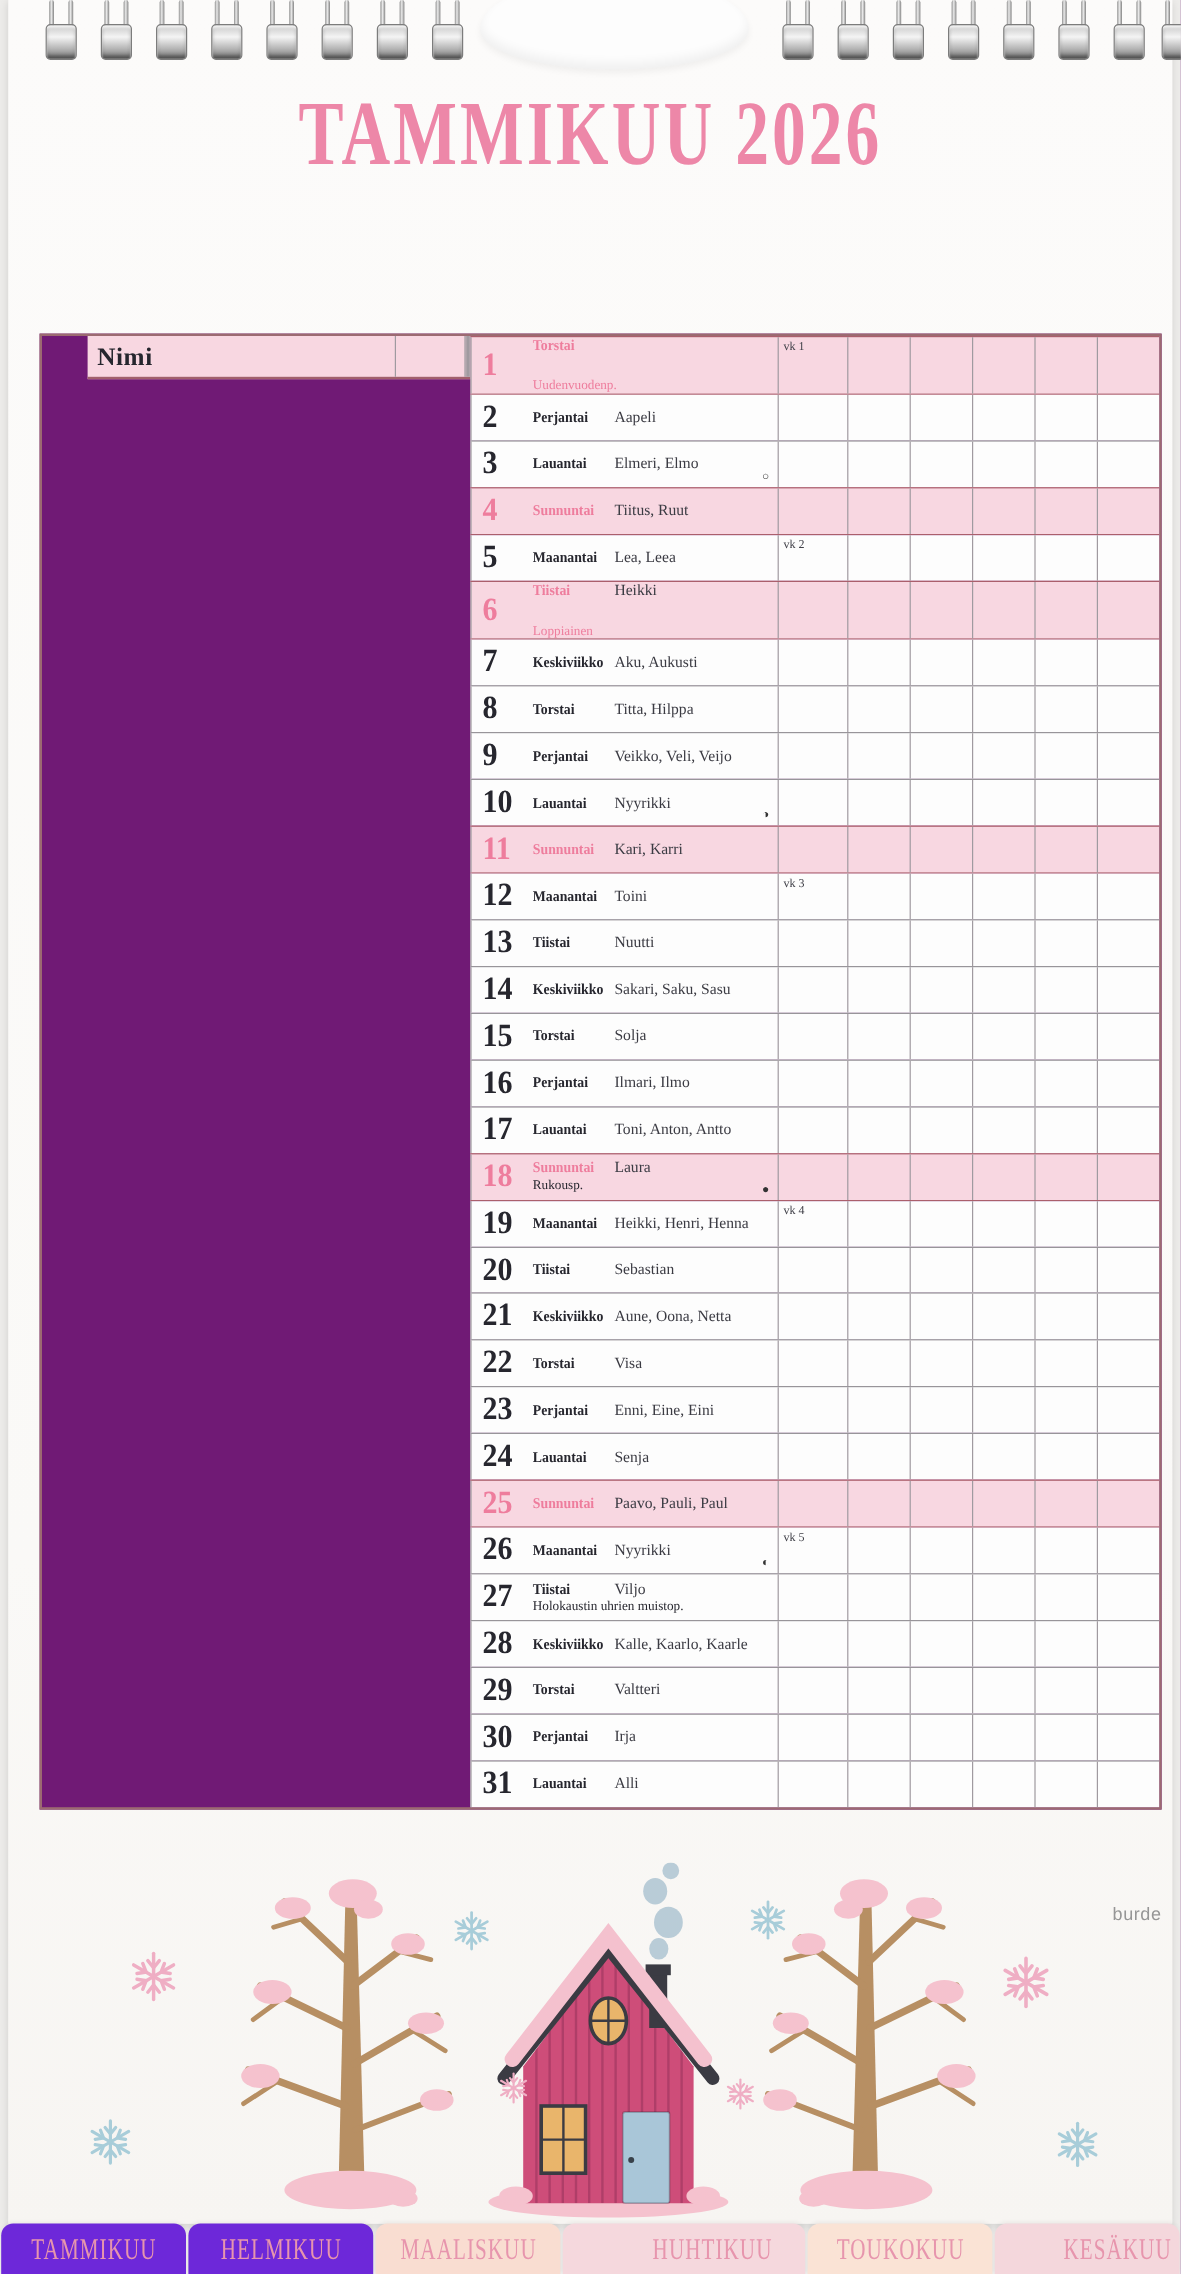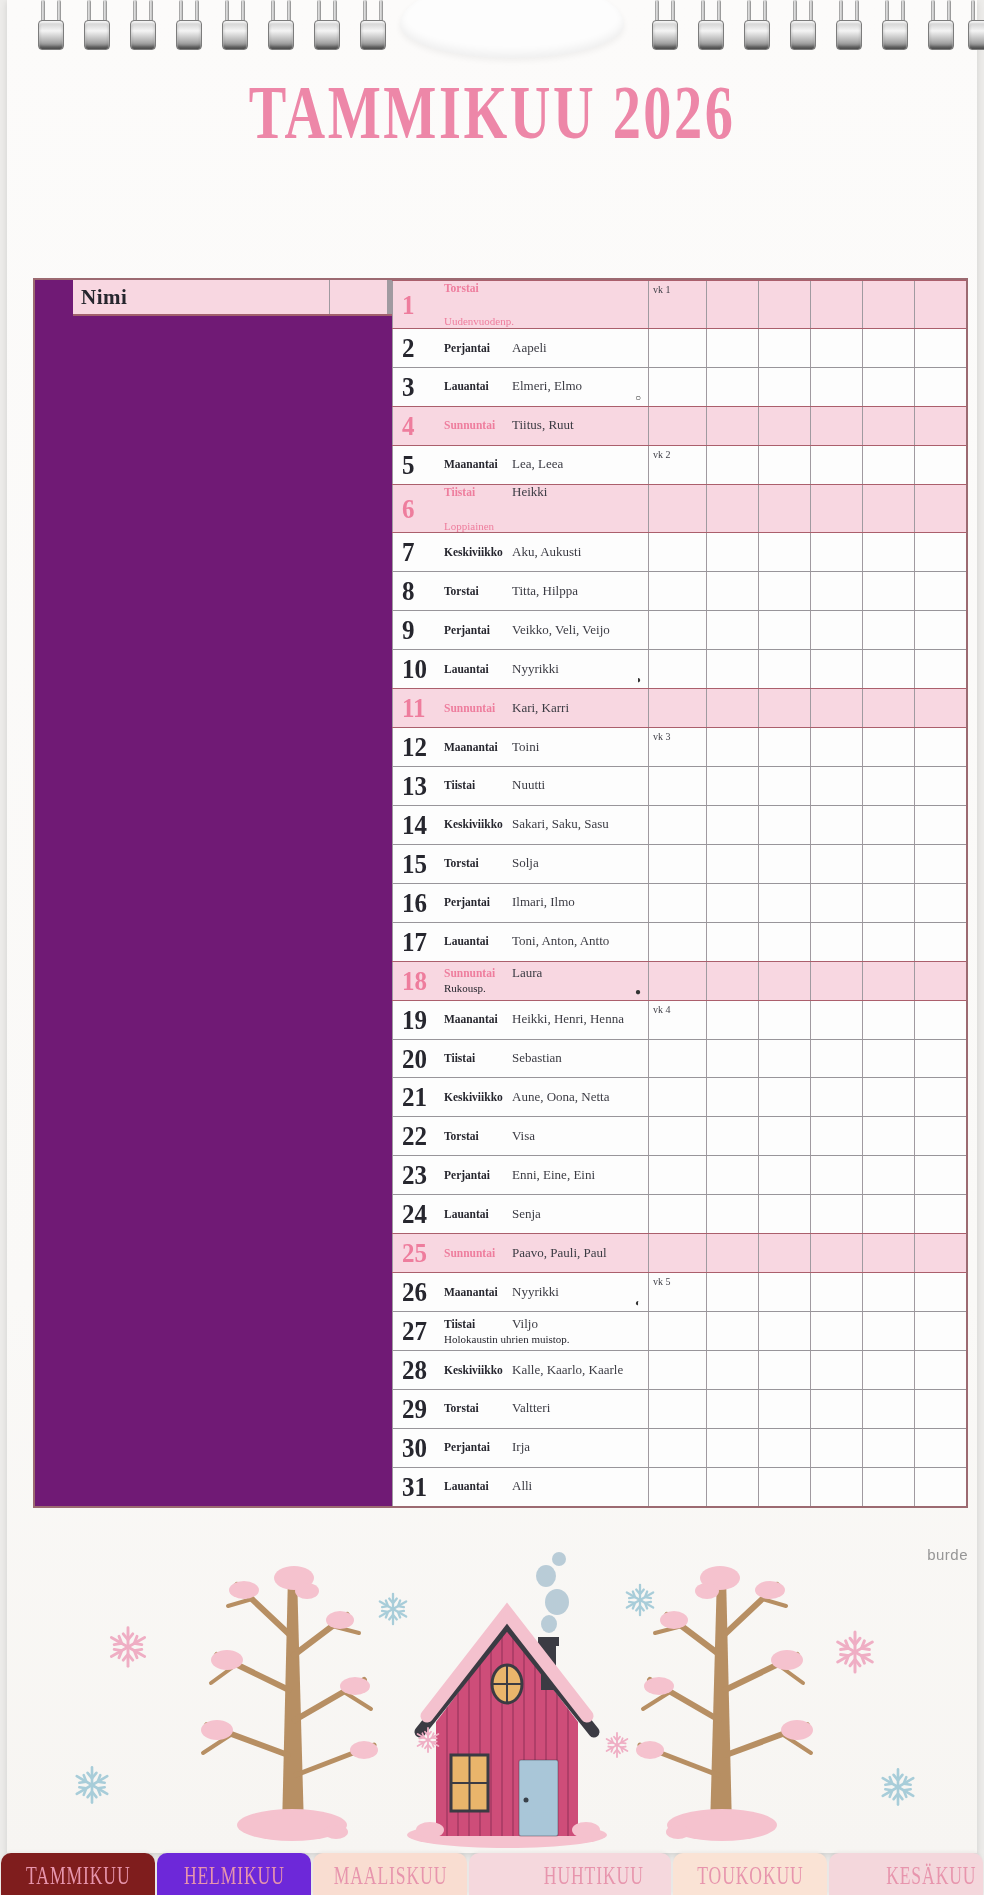--- a/index.html
+++ b/index.html
@@ -59,21 +59,21 @@
   .wd{display:inline-block;width:68px;flex:none;font-weight:700;font-size:12.5px;color:#26262e;
     transform:scale(.92,1);transform-origin:left center;white-space:nowrap;}
   .line1{display:flex;align-items:baseline;}
   .nm{font-size:13px;color:#3b3b43;white-space:nowrap;}
   .sub{font-size:11px;color:#26262e;margin-top:1px;white-space:nowrap;}
   .sub.pink{color:#ee7d9d;margin-top:20px;}
   .hl .dnum,.hl .wd{color:#ee7d9d;}
   .moon{position:absolute;right:7px;bottom:3px;font-size:10px;color:#333;line-height:1;}
   .wkcell{font-size:10px;color:#3f3f47;padding:3px 0 0 4px;font-family:"Liberation Serif",serif;}
   
-  .brand{position:absolute;top:1546px;right:16px;font-family:"Liberation Sans",sans-serif;
+  .brand{position:absolute;top:1587px;right:16px;font-family:"Liberation Sans",sans-serif;
     font-size:15px;color:#969696;letter-spacing:.5px;}
   
   .illus{position:absolute;top:1552px;left:0;z-index:1;}
   
   .tabs{position:absolute;left:0;top:1853px;width:984px;height:42px;display:flex;z-index:5;}
   .tab{flex:1;margin:0 1px;border-radius:10px 10px 0 0;display:flex;align-items:center;
     justify-content:center;box-shadow:0 -2px 3px rgba(0,0,0,.04);}
   .tab span{font-size:20px;color:#e795ad;letter-spacing:1px;font-weight:500;
     transform:scale(.88,1.25) translateY(1px);white-space:nowrap;
     font-family:"Liberation Serif",serif;}
@@ -890,21 +890,21 @@
     <use href="#flakeDef" transform="translate(393,57) scale(0.95)" stroke="#a8cdd9"></use>
     <use href="#flakeDef" transform="translate(428,188) scale(0.75)" stroke="#efaec4"></use>
     <use href="#flakeDef" transform="translate(640,48) scale(0.95)" stroke="#a8cdd9"></use>
     <use href="#flakeDef" transform="translate(617,193) scale(0.75)" stroke="#efaec4"></use>
     <use href="#flakeDef" transform="translate(855,100) scale(1.25)" stroke="#efaec4"></use>
     <use href="#flakeDef" transform="translate(898,235) scale(1.1)" stroke="#a8cdd9"></use>
   </g>
 </svg>
 
 <div class="tabs">
-    <div class="tab" style="background: #7f1d1d;">
+    <div class="tab" style="background: #6d28d9;">
     <span>TAMMIKUU</span>
   </div>
     <div class="tab" style="background: #6d28d9;">
     <span>HELMIKUU</span>
   </div>
     <div class="tab" style="background: rgb(249, 221, 209);">
     <span>MAALISKUU</span>
   </div>
     <div class="tab" style="background: rgb(245, 216, 221); padding-left: 48px;">
     <span>HUHTIKUU</span>

